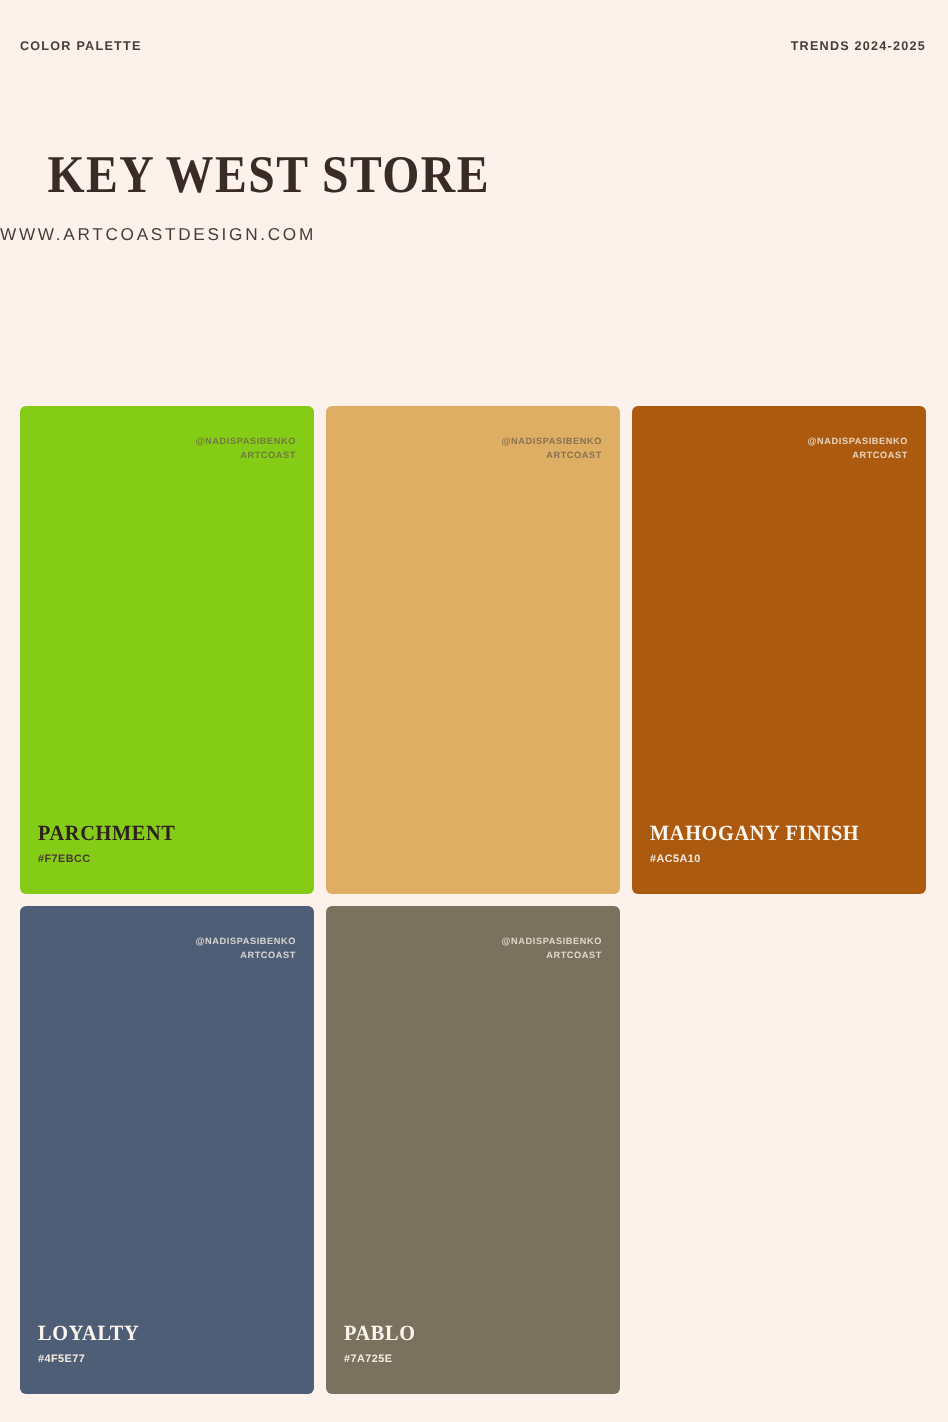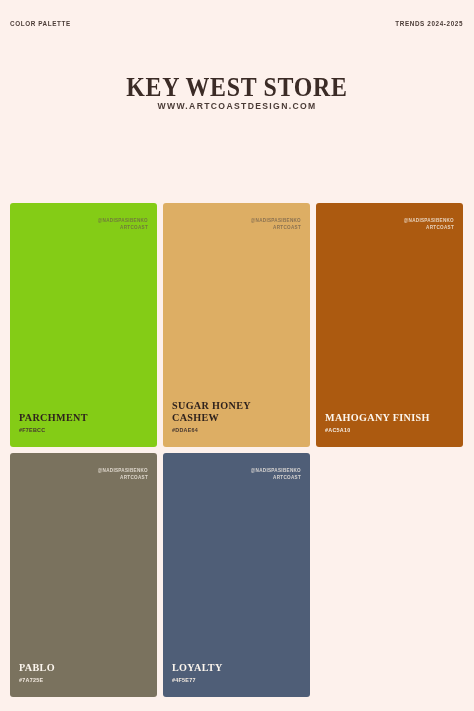--- a/index.html
+++ b/index.html
@@ -36,34 +36,35 @@
     color:#4A3B36;
     white-space:nowrap;
   }
 
   
   .title-block {
     position:absolute;
     left:0;
     right:0;
     top:74px;
-    text-align:center;
+    text-align:left;
   }
   .main-title {
     font-family:"Liberation Serif", serif;
     font-size:26.5px;
     font-weight:bold;
     letter-spacing:0.8px;
     color:#3B2B26;
     line-height:1;
     transform:scaleX(0.9);
   }
   .sub-title {
+    margin-top:11px;
     font-size:8.6px;
-    font-weight:bold;
+    font-weight:normal;
     letter-spacing:1.35px;
     color:#4A3B36;
   }
 
   
   .grid {
     position:absolute;
     left:10px;
     top:203px;
     width:453px;
@@ -147,48 +148,44 @@
       <div class="card-info">
         <div class="card-name">PARCHMENT</div>
         <div class="card-hex">#F7EBCC</div>
       </div>
     </div>
     <div class="card ink-dark" style="background: rgb(221, 174, 100);">
       <div class="watermark">
         <span>@NADISPASIBENKO</span>
         <span>ARTCOAST</span>
       </div>
-      <div class="card-info">
-        <div class="card-name">SUGAR HONEY CASHEW</div>
-        <div class="card-hex">#DDAE64</div>
-      </div>
     </div>
     <div class="card ink-light" style="background: rgb(172, 90, 16);">
       <div class="watermark">
         <span>@NADISPASIBENKO</span>
         <span>ARTCOAST</span>
       </div>
       <div class="card-info">
         <div class="card-name">MAHOGANY FINISH</div>
         <div class="card-hex">#AC5A10</div>
+      </div>
+    </div>
+    <div class="card ink-light" style="background: rgb(79, 94, 119);">
+      <div class="watermark">
+        <span>@NADISPASIBENKO</span>
+        <span>ARTCOAST</span>
+      </div>
+      <div class="card-info">
+        <div class="card-name">LOYALTY</div>
+        <div class="card-hex">#4F5E77</div>
       </div>
     </div>
     <div class="card ink-light" style="background: rgb(122, 114, 94);">
       <div class="watermark">
         <span>@NADISPASIBENKO</span>
         <span>ARTCOAST</span>
       </div>
       <div class="card-info">
         <div class="card-name">PABLO</div>
         <div class="card-hex">#7A725E</div>
       </div>
     </div>
-    <div class="card ink-light" style="background: rgb(79, 94, 119);">
-      <div class="watermark">
-        <span>@NADISPASIBENKO</span>
-        <span>ARTCOAST</span>
-      </div>
-      <div class="card-info">
-        <div class="card-name">LOYALTY</div>
-        <div class="card-hex">#4F5E77</div>
-      </div>
-    </div>
   </div>
 
 </body></html>

